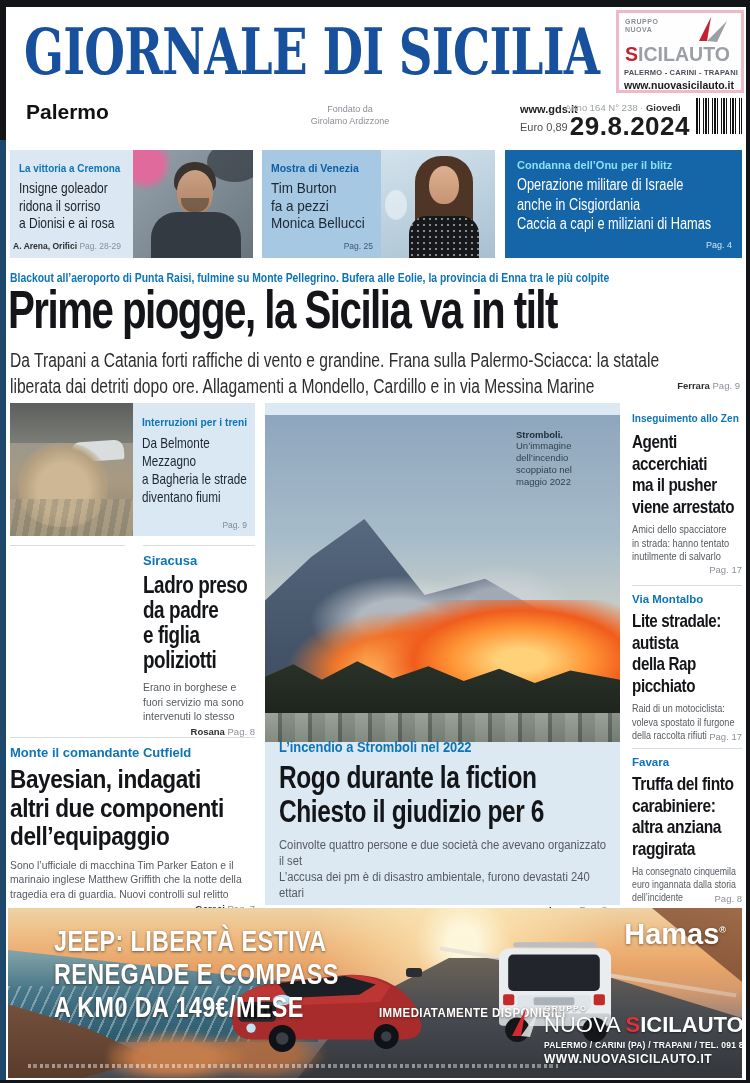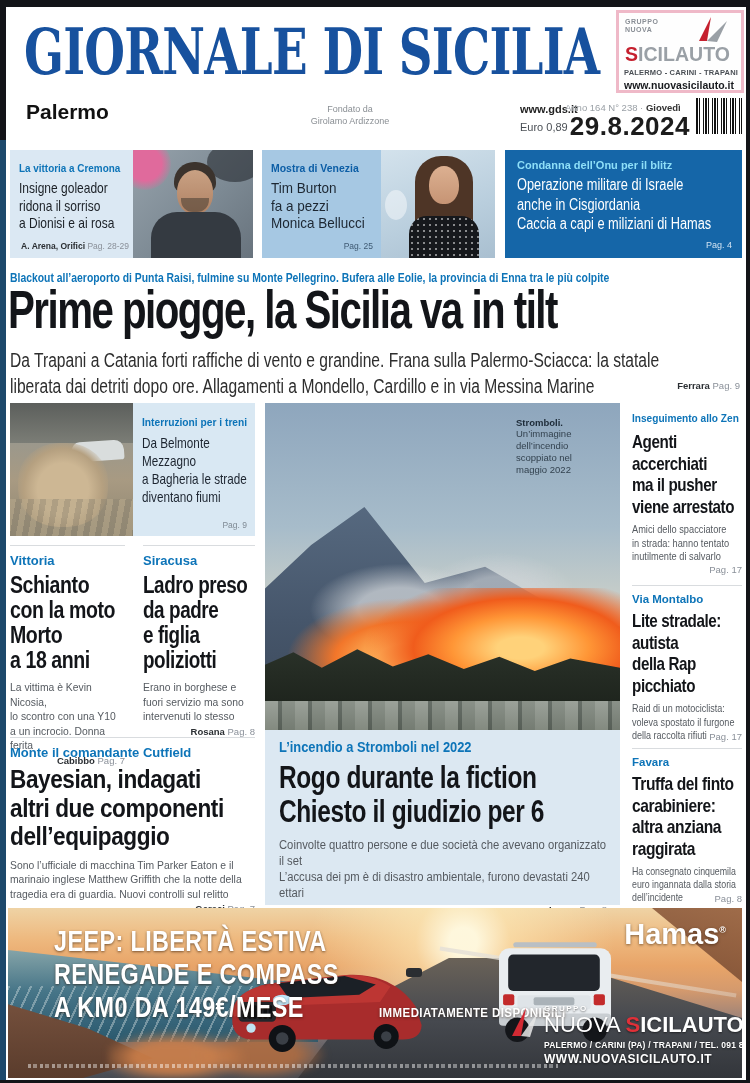--- a/index.html
+++ b/index.html
@@ -59,21 +59,21 @@
   </div>
   <div class="abs" style="left:565px;top:111px;width:125px;text-align:right;font-size:26px;font-weight:700;color:#1c1c1c;letter-spacing:.5px">29.8.2024</div>
   <div class="abs" style="left:696px;top:98px;width:46px;height:36px;background:
        repeating-linear-gradient(90deg,#111 0 1.5px,#fff 1.5px 3px,#111 3px 3.7px,#fff 3.7px 6.5px,#111 6.5px 7.5px,#fff 7.5px 9px)"></div>
 
   <div class="tbox lightbox" style="left:10px;width:123px">
     <div class="kicker cnd" style="font-size:11px;--sx:.9;white-space:nowrap">La vittoria a Cremona</div>
     <div class="pre cnd" style="font-size:15px;line-height:17.5px;color:#1b2026;margin-top:3px;--sx:.8;width:150px">Insigne goleador
 ridona il sorriso
 a Dionisi e ai rosa</div>
-    <div class="abs byline" style="right:4px;bottom:7px;font-size:8.5px">
+    <div class="abs byline" style="right:12px;bottom:7px;font-size:8.5px">
       <b>A. Arena, Orifici</b>
       <span class="pageref">Pag. 28-29</span>
     </div>
   </div>
 
   <div class="photo" style="left:133px;top:150px;width:120px;height:108px;background:linear-gradient(135deg,#96a2ab 0%,#7d8a94 55%,#68737d 100%)">
     <div class="abs" style="left:-14px;top:-12px;width:52px;height:52px;border-radius:50%;background:radial-gradient(circle,#e06a9c 0 45%,rgba(224,106,156,0) 75%)"></div>
     <div class="abs" style="right:-10px;top:-8px;width:56px;height:40px;border-radius:50%;background:rgba(30,32,38,.55)"></div>
     <div class="abs" style="left:41px;top:12px;width:42px;height:30px;border-radius:20px 20px 8px 8px;background:#3b332d"></div>
     <div class="abs" style="left:44px;top:20px;width:36px;height:44px;border-radius:50% 50% 45% 45%;background:linear-gradient(180deg,#c9a183,#b08264)"></div>
@@ -134,34 +134,20 @@
     <div class="pre cnd" style="font-size:15px;line-height:18px;color:#1d2530;margin-top:4px;--sx:.78;width:142px">Da Belmonte
 Mezzagno
 a Bagheria le strade
 diventano fiumi</div>
     <div class="abs" style="right:8px;bottom:6px;font-size:8.5px;color:#7f8a94">Pag. 9</div>
   </div>
 
   <div class="rule" style="left:10px;top:545px;width:115px"></div>
   <div class="rule" style="left:143px;top:545px;width:112px"></div>
 
-  <div class="abs" style="left:10px;top:553px;width:118px">
-    <div class="kicker" style="font-size:13px">Vittoria</div>
-    <div class="hl cnd" style="font-size:23px;line-height:25px;margin-top:5px;--sx:.85;width:140px">Schianto
-con la moto
-Morto
-a 18 anni</div>
-    <div class="bodytxt cnd" style="font-size:11.5px;line-height:14.5px;margin-top:7px;--sx:.9;width:132px">La vittima è Kevin Nicosia,
-lo scontro con una Y10
-a un incrocio. Donna ferita</div>
-    <div class="byline" style="margin-top:2px;width:115px">
-      <b>Cabibbo</b>
-      <span class="pageref">Pag. 7</span>
-    </div>
-  </div>
 
   <div class="abs" style="left:143px;top:553px;width:112px">
     <div class="kicker" style="font-size:13px">Siracusa</div>
     <div class="hl cnd" style="font-size:23px;line-height:25px;margin-top:5px;--sx:.82;width:140px">Ladro preso
 da padre
 e figlia
 poliziotti</div>
     <div class="bodytxt cnd" style="font-size:11.5px;line-height:14.5px;margin-top:7px;--sx:.9;width:126px">Erano in borghese e
 fuori servizio ma sono
 intervenuti lo stesso</div>
@@ -182,21 +168,21 @@
 marinaio inglese Matthew Griffith che la notte della
 tragedia era di guardia. Nuovi controlli sul relitto</div>
     <div class="byline" style="margin-top:1px;width:245px">
       <b>Geraci</b>
       <span class="pageref">Pag. 7</span>
     </div>
   </div>
 
   <div class="abs" style="left:265px;top:403px;width:355px;height:502px;background:#dce8f2">
 
-    <div class="photo" style="left:0;top:0;width:355px;height:327px;background:linear-gradient(180deg,#8ea6bd 0%,#a7bcca 38%,#c4ccc9 58%,#d7cdb9 66%)">
+    <div class="photo" style="left:0;top:12px;width:355px;height:327px;background:linear-gradient(180deg,#8ea6bd 0%,#a7bcca 38%,#c4ccc9 58%,#d7cdb9 66%)">
       <div class="abs" style="left:0;top:55px;width:355px;height:272px;background:linear-gradient(180deg,#5d7188 0%,#46566b 60%,#3a4758 100%);
                   clip-path:polygon(0 48%,13% 32%,28% 18%,45% 46%,62% 40%,78% 52%,100% 62%,100% 100%,0 100%)"></div>
       <div class="abs" style="left:30px;top:140px;width:300px;height:110px;opacity:.8;
                   background:radial-gradient(40% 55% at 35% 60%,rgba(225,228,230,.85) 0 35%,rgba(225,228,230,0) 75%),
                              radial-gradient(35% 55% at 68% 50%,rgba(210,214,218,.8) 0 35%,rgba(210,214,218,0) 75%)"></div>
       <div class="abs" style="left:0;top:185px;width:355px;height:100px;
                   background:radial-gradient(55% 90% at 72% 60%,#ffd27a 0 12%,#ff9636 35%,#f05c1c 55%,rgba(240,92,28,0) 80%),
                              radial-gradient(45% 80% at 40% 70%,#ffb85e 0 18%,#f2762a 45%,rgba(242,118,42,0) 75%)"></div>
       <div class="abs" style="left:0;top:240px;width:355px;height:62px;background:linear-gradient(180deg,#2b332a,#1e241d);
                   clip-path:polygon(0 35%,8% 15%,16% 40%,26% 10%,36% 38%,46% 18%,56% 42%,66% 22%,76% 45%,86% 25%,100% 40%,100% 100%,0 100%)"></div>

